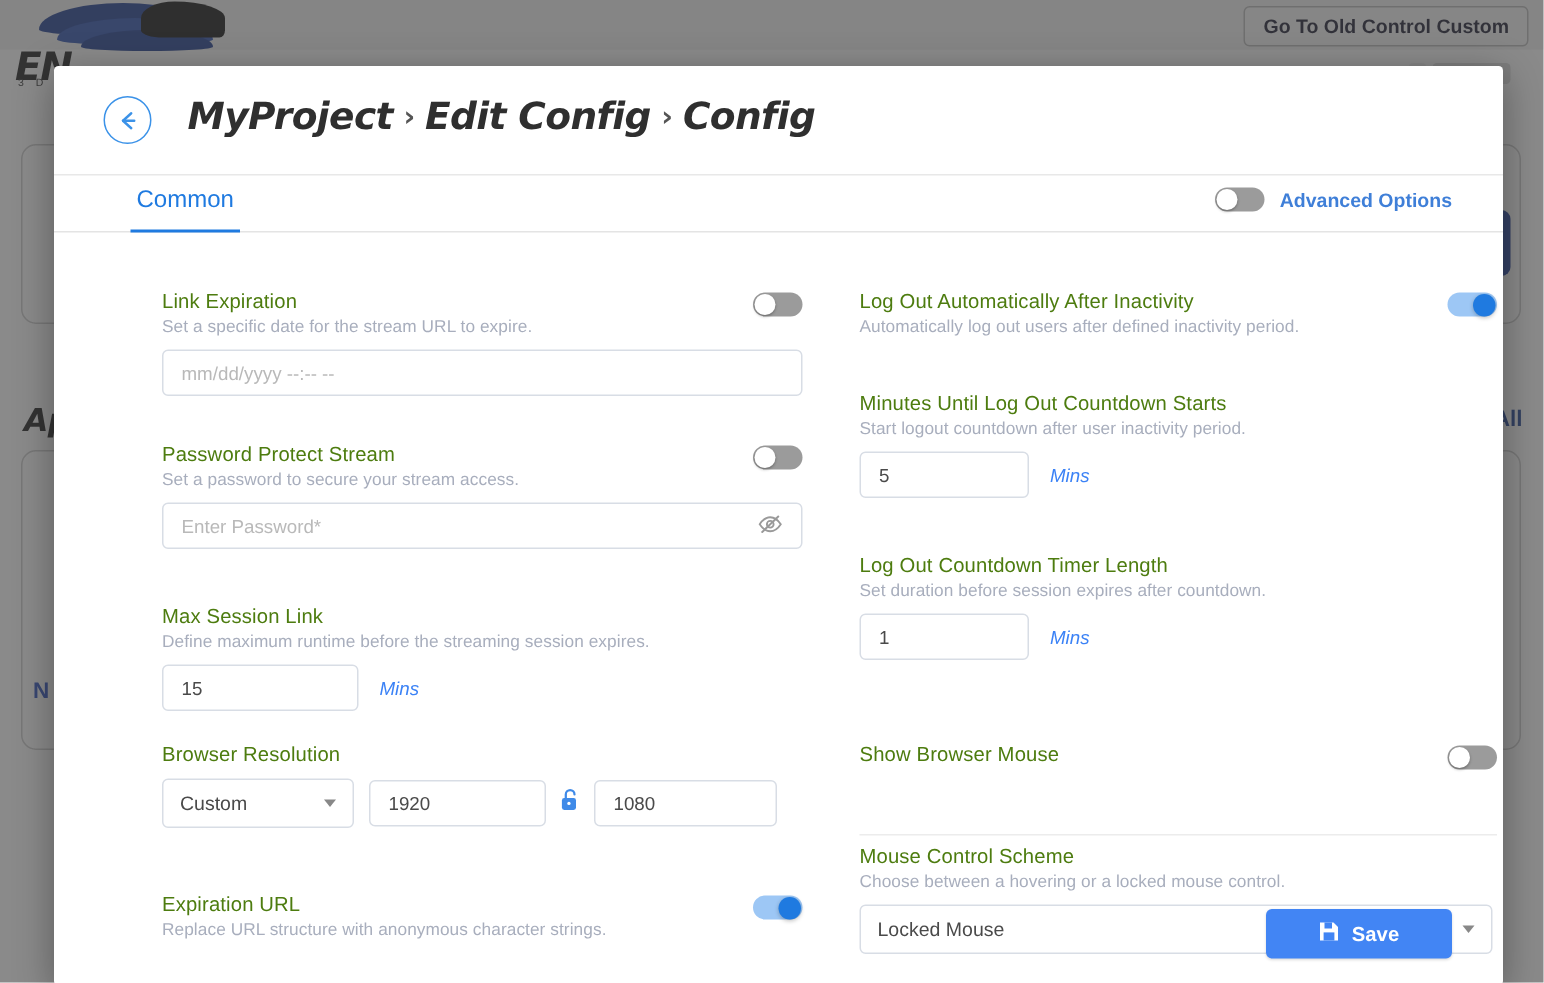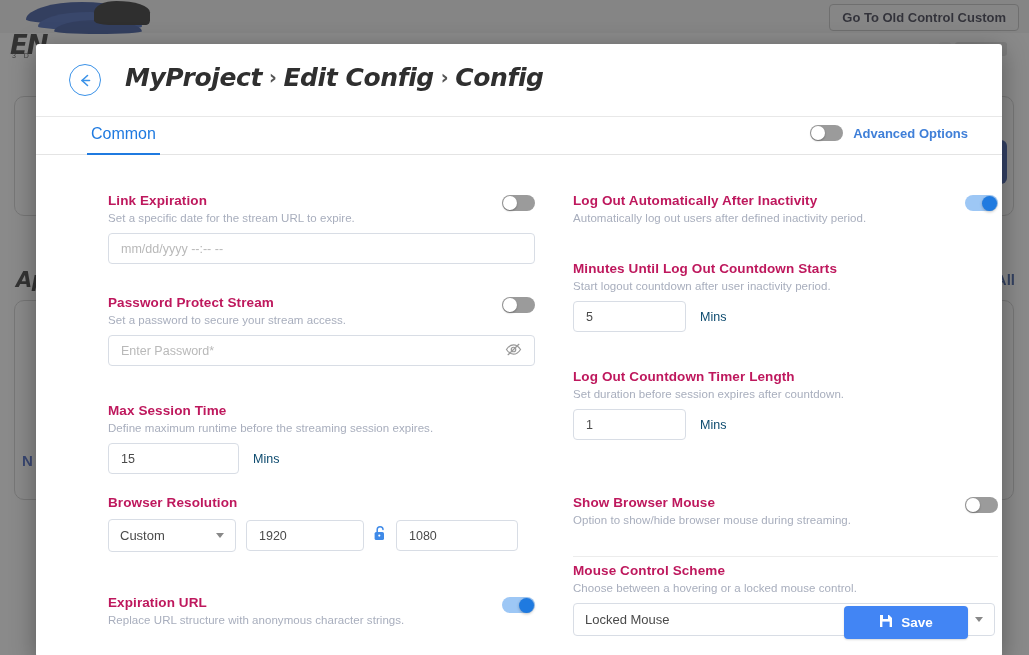--- a/index.html
+++ b/index.html
@@ -157,38 +157,38 @@
     background: #1f7ae0; box-shadow: 0 1px 3px rgba(0,0,0,.25); }
 
   
   #modal-body { position: relative; height: 502px; }
   .col { position: absolute; top: 0; }
   #col-left  { left: 40px;  width: 460px; }
   #col-right { left: 505px; width: 460px; }
 
   .field { position: absolute; left: 32px; }
   .f-label {
-    font-size: 13.5px; font-weight: 700; color: #be185d;
+    font-size: 13.5px; font-weight: 400; color: #4d7c0f;
     letter-spacing: .1px; white-space: nowrap;
   }
   .f-desc {
     font-size: 11.5px; color: #a8aebd; margin-top: 4px;
     letter-spacing: .05px; white-space: nowrap;
   }
   .f-toggle-pos { position: absolute; right: 0; top: 2px; }
 
   .inp {
     margin-top: 9px;
     height: 31px; border: 1px solid #d8dde5; border-radius: 4px;
     background: #fff; display: flex; align-items: center;
     padding: 0 12px; font-size: 12.5px; color: #4a4a4a;
   }
   .inp.ph { color: #b9b9b9; }
   .unit {
-    font-size: 12.5px; color: #0c4a6e; margin-left: 14px;
+    font-size: 12.5px; color: #3b82f6; margin-left: 14px; font-style: italic;
   }
   .row { display: flex; align-items: center; }
 
   .select {
     margin-top: 9px; height: 33px;
     border: 1px solid #d8dde5; border-radius: 4px;
     display: flex; align-items: center; justify-content: space-between;
     padding: 0 11px; font-size: 13px; color: #4a4a4a; background: #fff;
     cursor: pointer;
   }
@@ -299,21 +299,21 @@
             <svg width="17" height="15" viewBox="0 0 18 16">
               <path d="M1.5 8 C4 4.2 7 3 9 3 C11 3 14 4.2 16.5 8 C14 11.8 11 13 9 13 C7 13 4 11.8 1.5 8 Z" fill="none" stroke="#9a9a9a" stroke-width="1.3"></path>
               <circle cx="9" cy="8" r="2.4" fill="none" stroke="#9a9a9a" stroke-width="1.3"></circle>
               <path d="M3.3 13.5 L14.7 2.5" stroke="#9a9a9a" stroke-width="1.4" stroke-linecap="round"></path>
             </svg>
           </span>
         </div>
       </div>
 
       <div class="field" style="top:248px; width:427px;">
-        <div class="f-label">Max Session Time</div>
+        <div class="f-label">Max Session Link</div>
         <div class="f-desc">Define maximum runtime before the streaming session expires.</div>
         <div class="row">
           <div class="inp" style="width:131px;">15</div>
           <div class="unit" style="margin-top:9px;">Mins</div>
         </div>
       </div>
 
       <div class="field" style="top:340px; width:427px;">
         <div class="f-label">Browser Resolution</div>
         <div class="row" style="gap:0;">
@@ -365,21 +365,20 @@
         <div class="f-label">Log Out Countdown Timer Length</div>
         <div class="f-desc">Set duration before session expires after countdown.</div>
         <div class="row">
           <div class="inp" style="width:113px;">1</div>
           <div class="unit" style="margin-top:9px;">Mins</div>
         </div>
       </div>
 
       <div class="field" style="top:340px; width:425px;">
         <div class="f-label">Show Browser Mouse</div>
-        <div class="f-desc">Option to show/hide browser mouse during streaming.</div>
         <div class="f-toggle-pos toggle">
             <div class="knob"></div>
           </div>
       </div>
 
       <div class="field" style="top:408px; width:425px;">
         <div class="f-label">Mouse Control Scheme</div>
         <div class="f-desc">Choose between a hovering or a locked mouse control.</div>
         <div class="select" style="width:422px;">
           <span>Locked Mouse</span>

